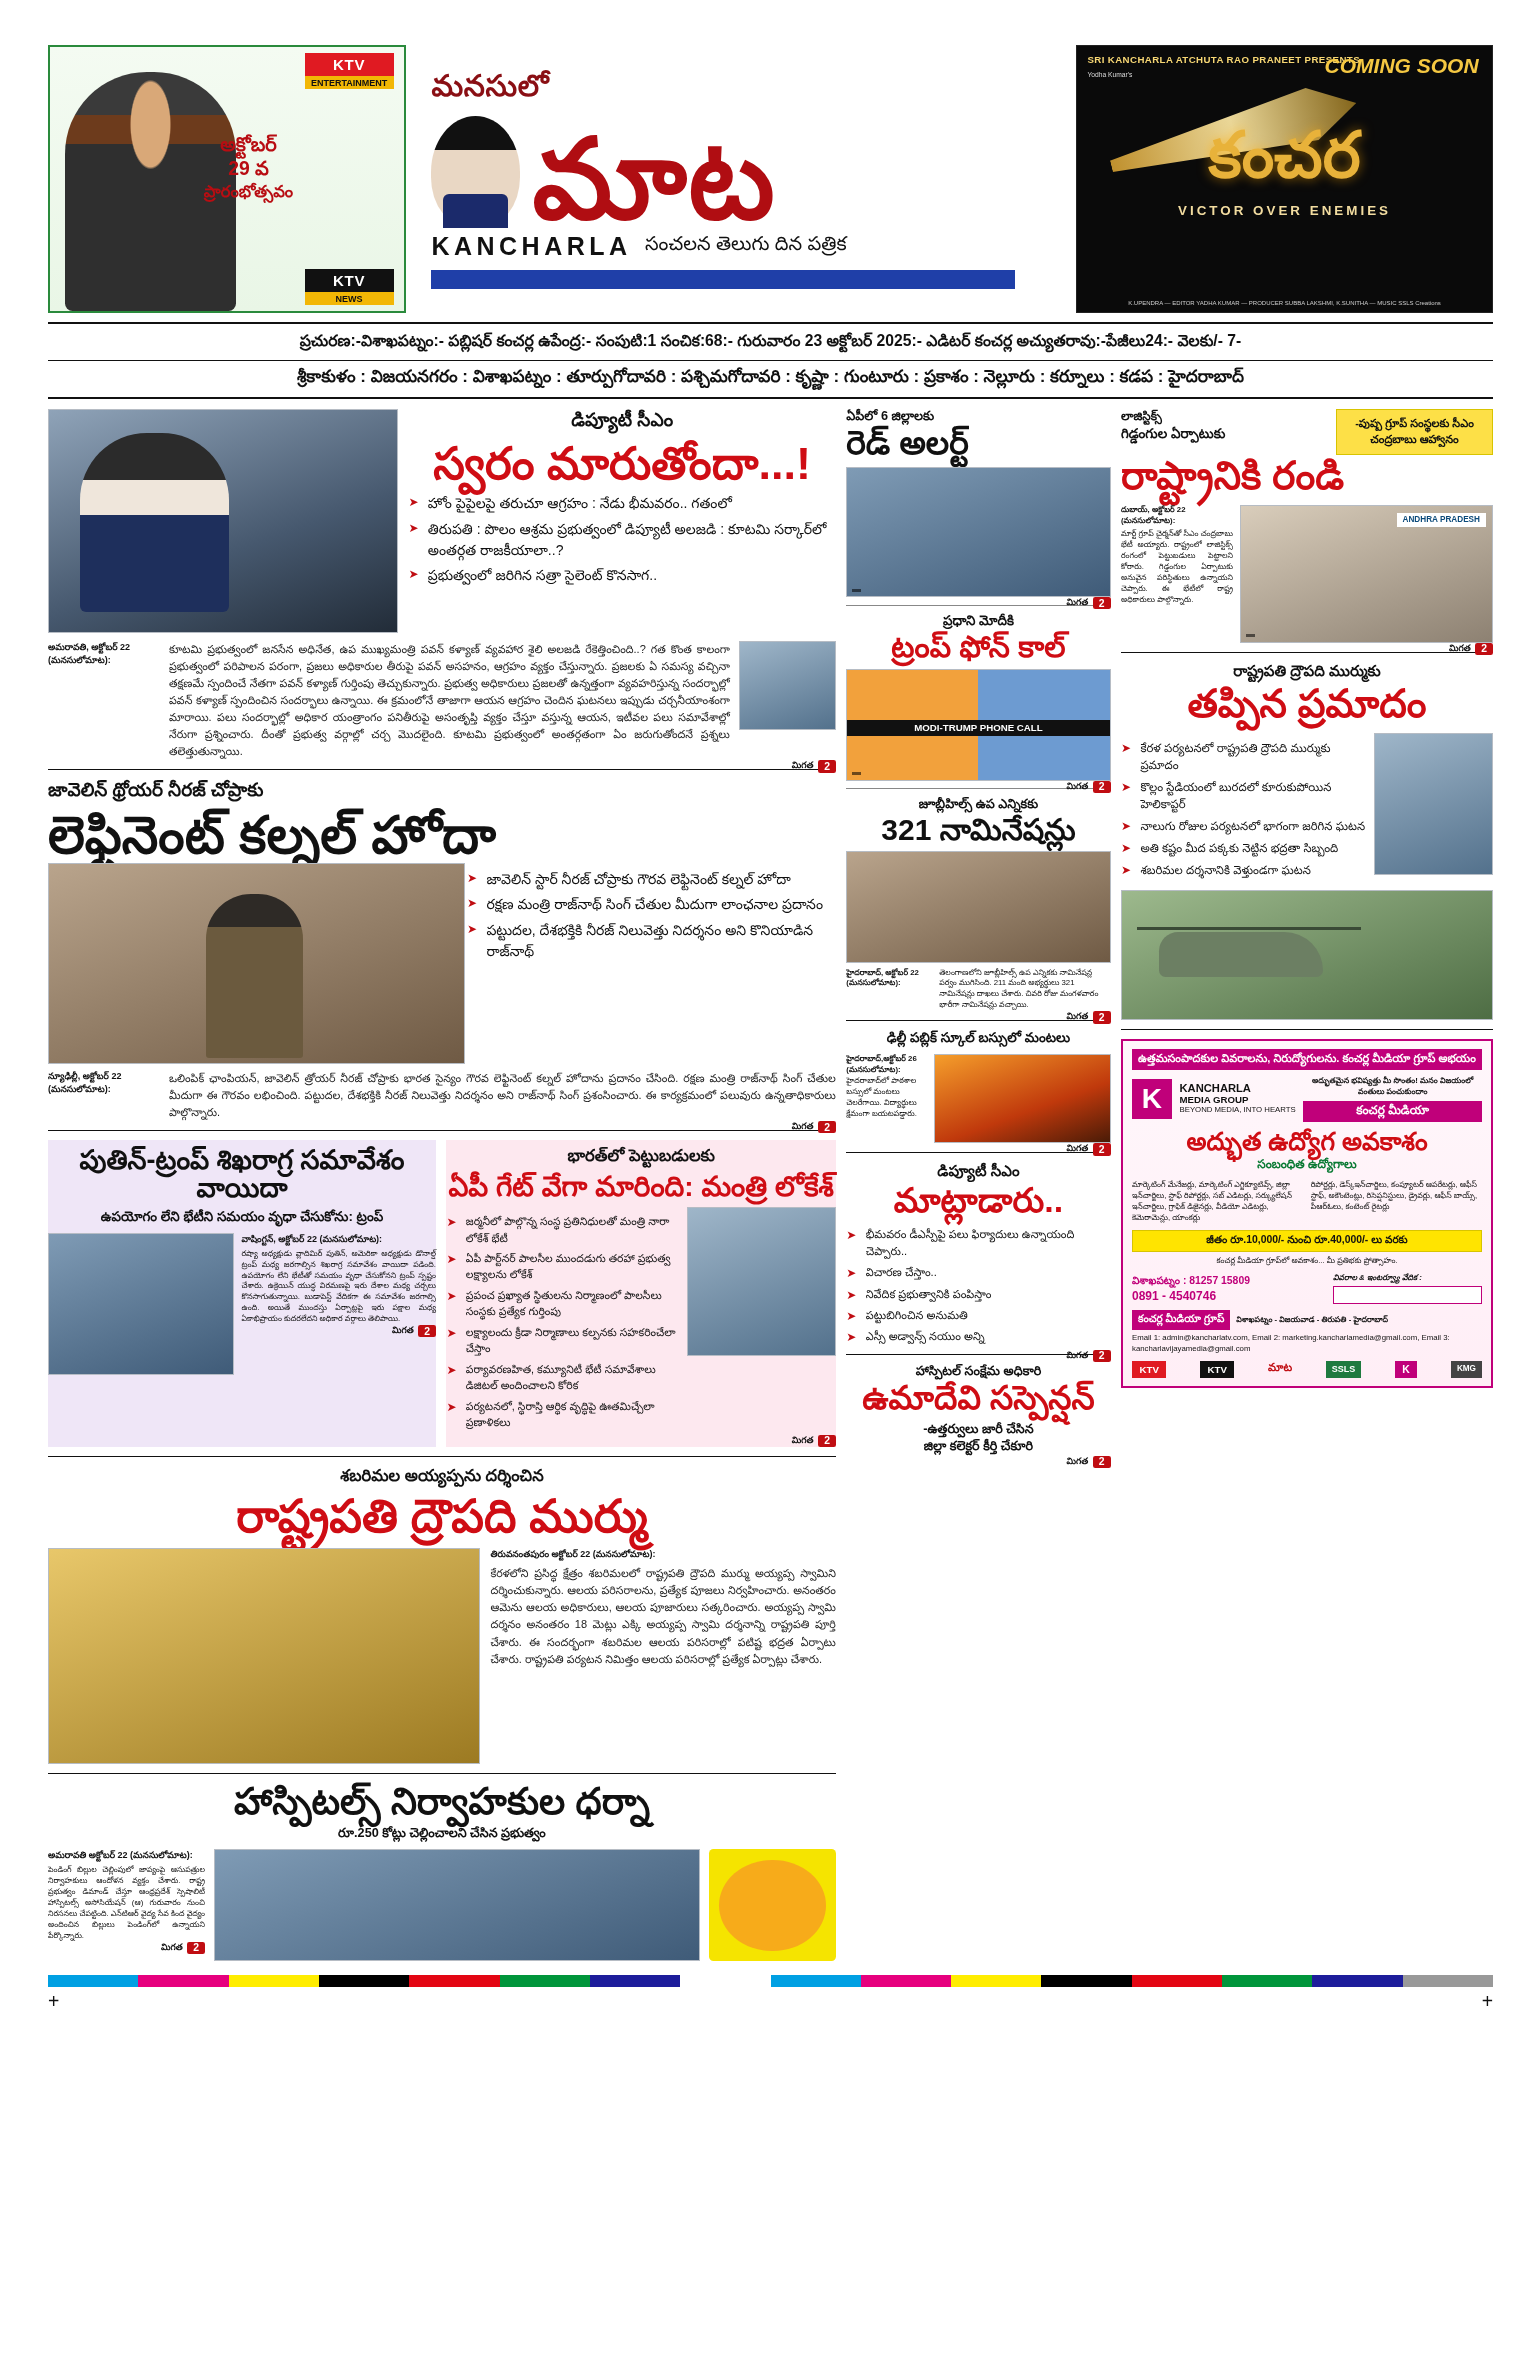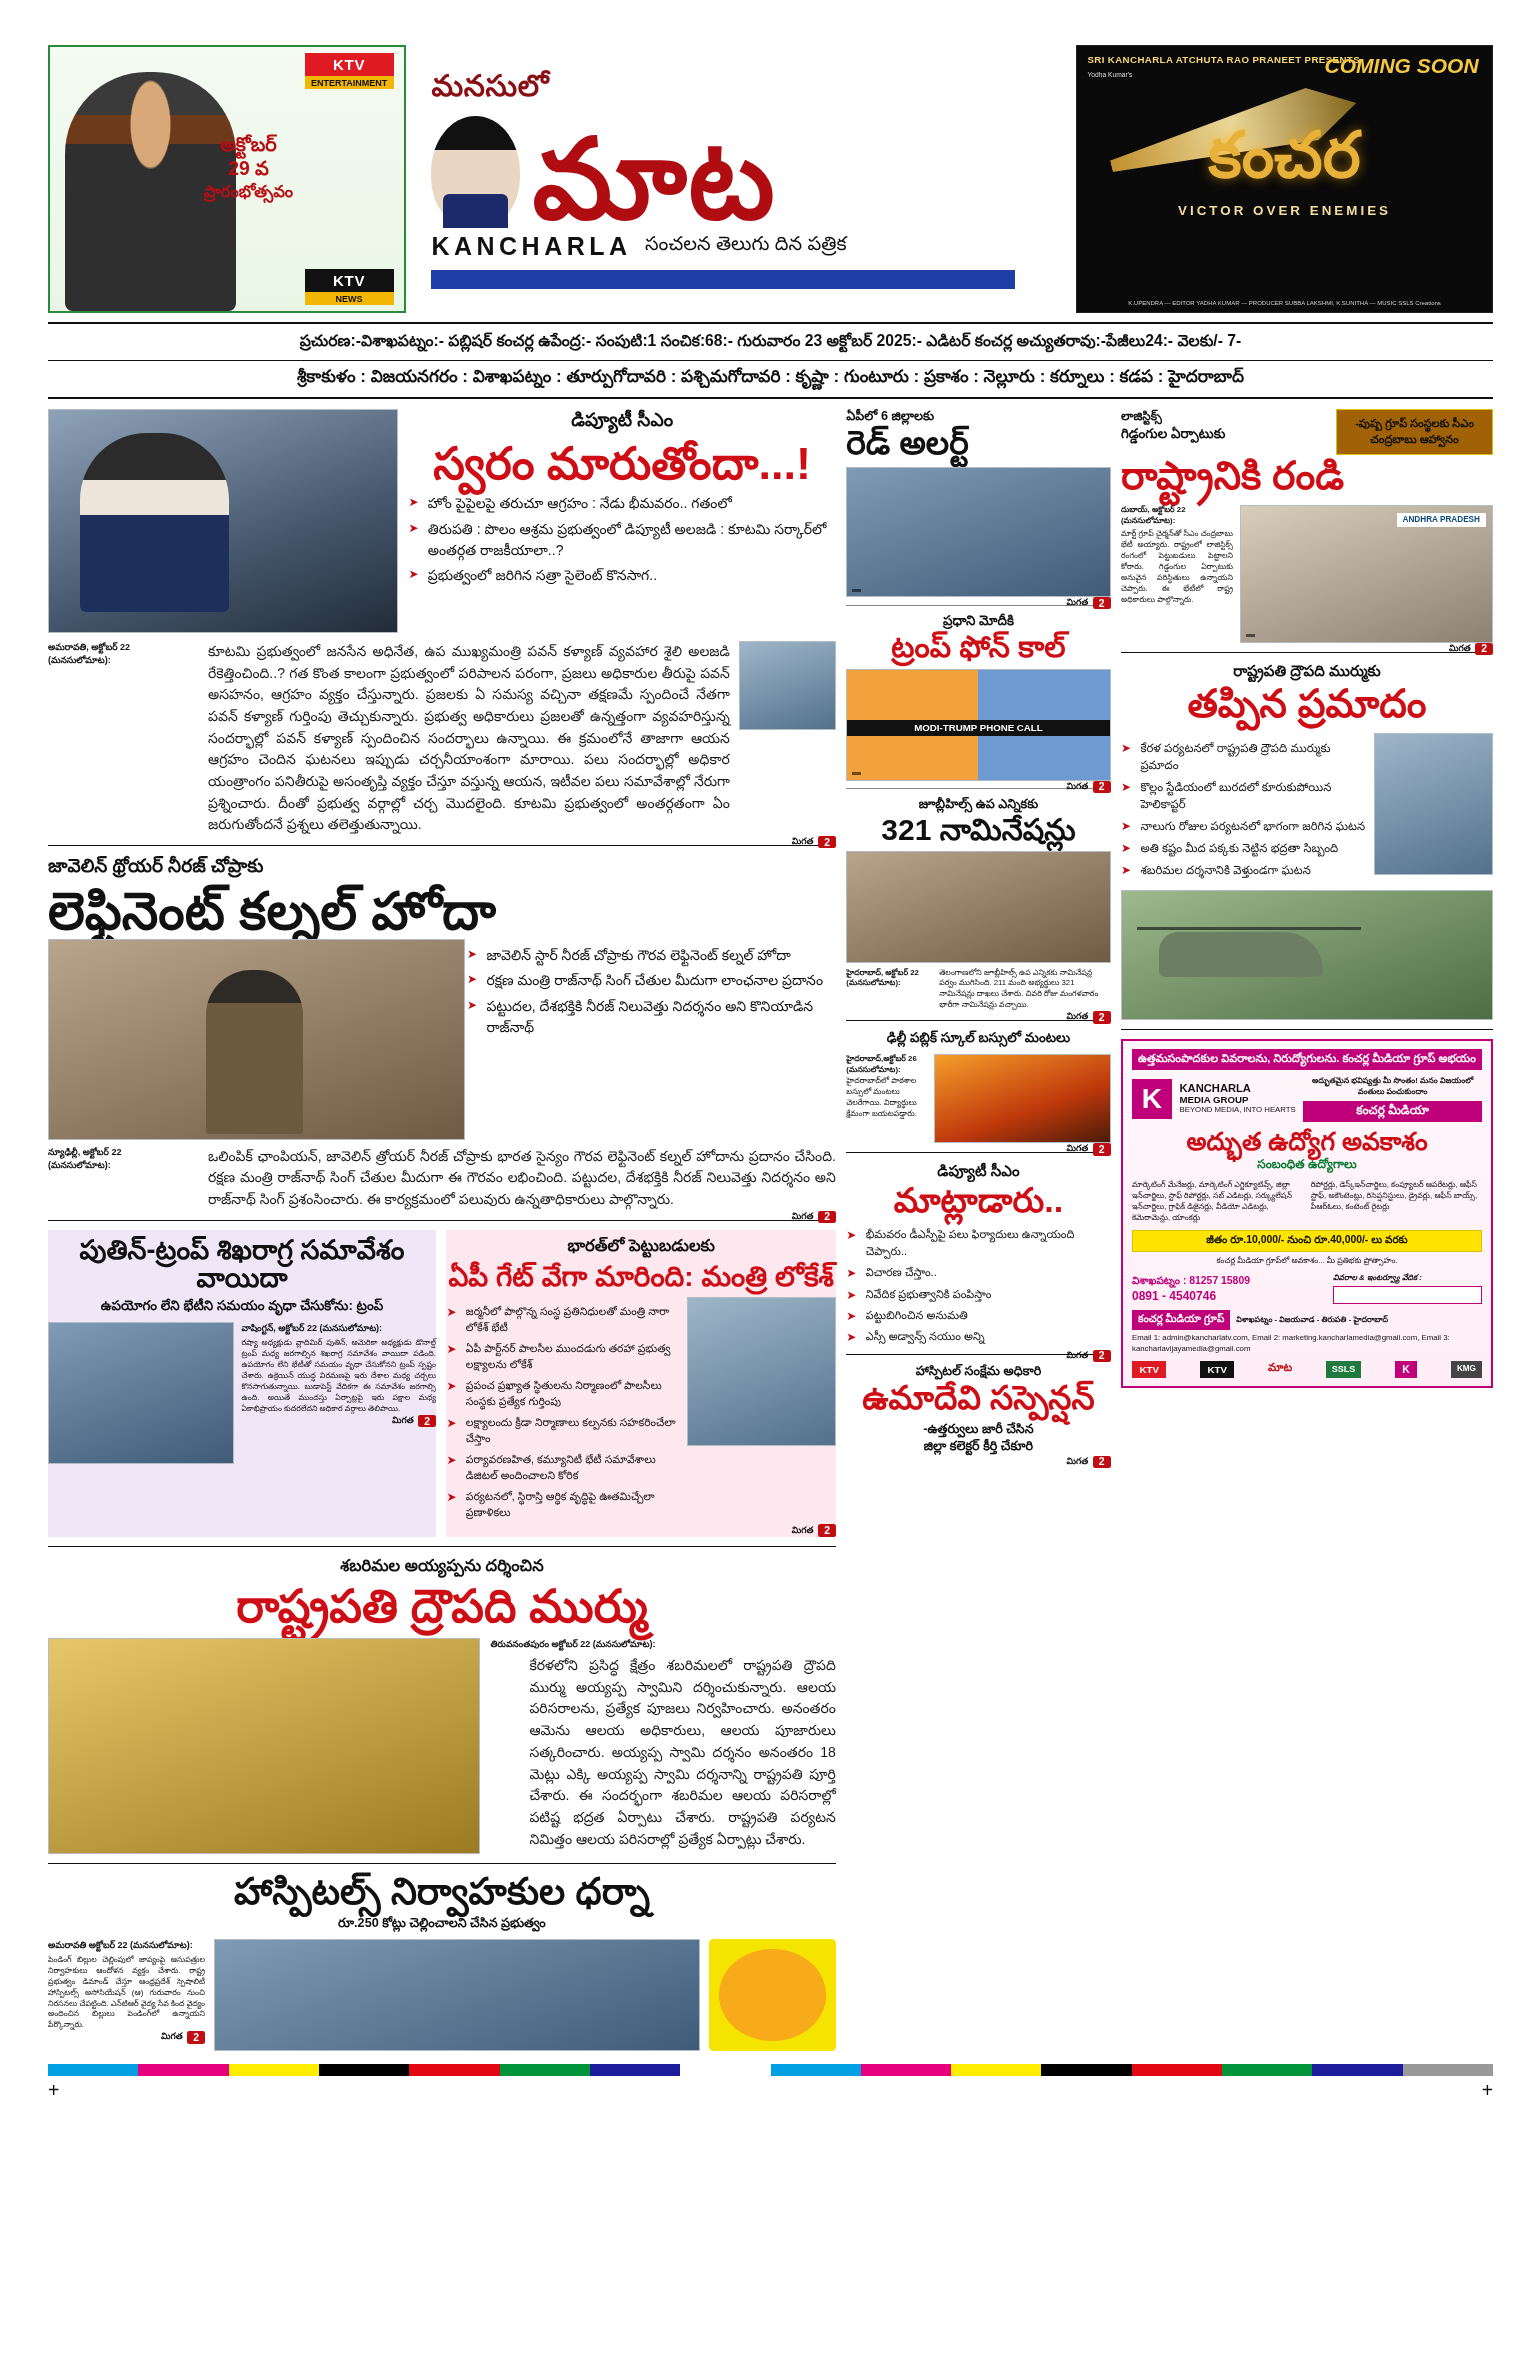--- a/index.html
+++ b/index.html
@@ -169,33 +169,33 @@
 
   .bullets { list-style:none; margin: 6px 0 0 0; padding:0; }
   .bullets li {
     position: relative; padding-left: 19.4px; font-size: 14px; line-height: 1.5;
     margin-bottom: 4.5px; color:#111;
   }
   .bullets li:before {
     content:"➤"; position:absolute; left:0; top:0; color:#c00d12; font-size: 12px;
   }
 
-  .body-text { font-size: 14px; line-height: 1.55; text-align: justify; color:#1a1a1a;margin-left:39px; }
+  .body-text { font-size: 11px; line-height: 1.55; text-align: justify; color:#1a1a1a; }
 
   .more2 {
     display:inline-flex; align-items:center; gap:4.5px; float:right;
     font-size:9px; font-weight:bold; color:#111;
   }
   .more2 b {
     background:#c00d12; color:#fff; padding: 0.7px 6px; border-radius:2.2px; font-size: 10.4px;
   }
 
   .rule { border-top: 1.5px solid #111; margin: 9px 0; }
   .rule-thin { border-top: 0.7px solid #888; margin: 7.5px 0; }
-  .yellowbox { background:#a16207; border:0.7px solid #d8c400; padding: 6px 7.5px; font-size: 11.2px; font-weight:bold; text-align:center; line-height:1.4;}
+  .yellowbox { background:#fde047; border:0.7px solid #d8c400; padding: 6px 7.5px; font-size: 11.2px; font-weight:bold; text-align:center; line-height:1.4;}
   .pinkbox { background:#fde8ef; }
   .lilacbox { background:#efe6f7; }
 
   
   .footer-ad {
     border: 2.2px solid #c0007a; background: linear-gradient(180deg,#fff7fb,#ffeef6);
     padding: 7.5px 9px;
   }
   .ad-hdr { background:#c0007a; color:#fff; text-align:center; font-weight:bold; font-size:11.2px; padding:3px; }
   .kmg-logo { display:flex; align-items:center; gap:7.5px; }

